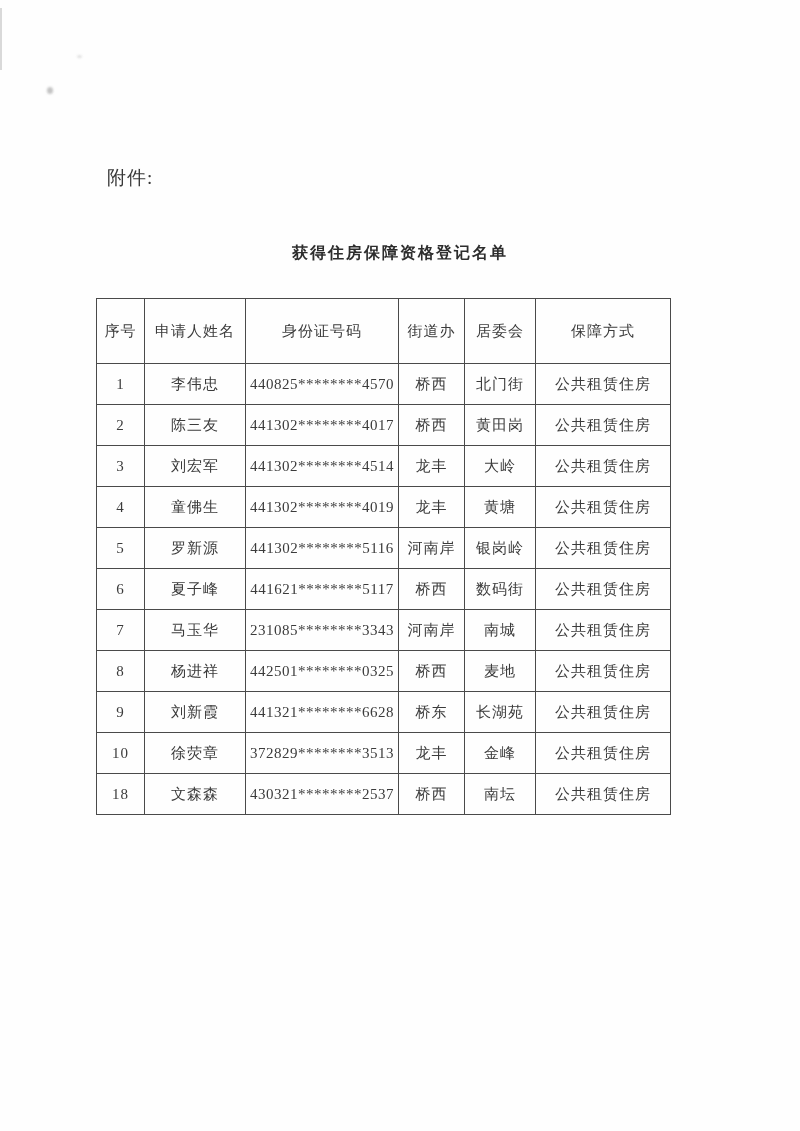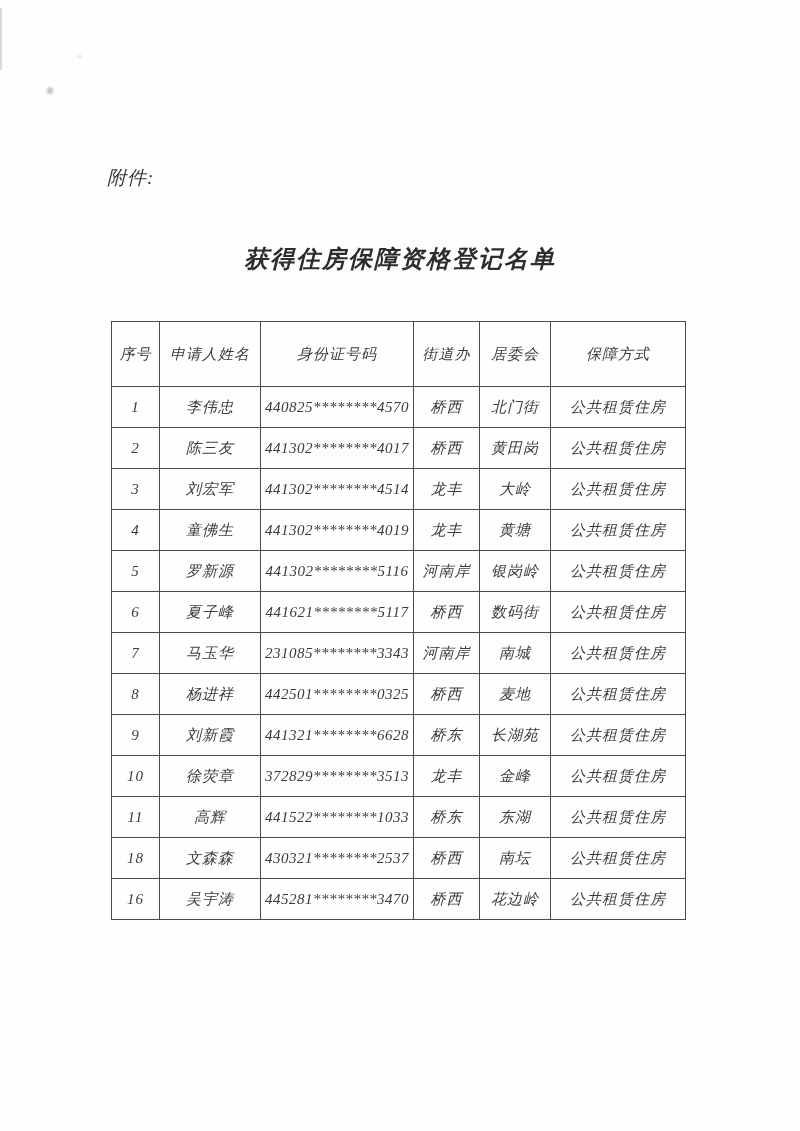--- a/index.html
+++ b/index.html
@@ -8,21 +8,20 @@
     background: #ffffff;
   }
   .page {
     position: relative;
     width: 800px;
     height: 1131px;
     background: #fefefe;
     overflow: hidden;
     font-family: "Liberation Serif", "DejaVu Serif", serif;
     color: #3a3a3a;
-    font-style: italic;
   }
   
   .scan-edge {
     position: absolute;
     left: 0;
     top: 8px;
     width: 2px;
     height: 62px;
     background: #c9c9c9;
     opacity: 0.7;
@@ -56,33 +55,32 @@
     font-size: 19px;
     letter-spacing: 1px;
     color: #383838;
   }
   .doc-title {
     position: absolute;
     left: 0;
     top: 243px;
     width: 800px;
     text-align: center;
-    font-size: 24px;
+    font-size: 16px;
     font-weight: bold;
     letter-spacing: 2px;
     color: #2d2d2d;
   }
   table.reg-table {
     position: absolute;
-    left: 111px;
+    left: 96px;
     top: 298px;
     width: 574px;
     border-collapse: collapse;
     table-layout: fixed;
-    margin-top: 23px;
   }
   .reg-table th,
   .reg-table td {
     border: 1px solid #4a4a4a;
     text-align: center;
     vertical-align: middle;
     padding: 0 2px;
     font-size: 15px;
     font-weight: normal;
     color: #3b3b3b;
@@ -216,45 +214,29 @@
 
     <tr>
       <td class="col-index">10</td>
       <td class="col-name">徐荧章</td>
       <td class="col-id">372829********3513</td>
       <td class="col-street">龙丰</td>
       <td class="col-committee">金峰</td>
       <td class="col-method">公共租赁住房</td>
     </tr>
 
-    <tr>
-      <td class="col-index">11</td>
-      <td class="col-name">高辉</td>
-      <td class="col-id">441522********1033</td>
-      <td class="col-street">桥东</td>
-      <td class="col-committee">东湖</td>
-      <td class="col-method">公共租赁住房</td>
-    </tr>
 
 
 
 
     <tr>
       <td class="col-index">18</td>
       <td class="col-name">文森森</td>
       <td class="col-id">430321********2537</td>
       <td class="col-street">桥西</td>
       <td class="col-committee">南坛</td>
       <td class="col-method">公共租赁住房</td>
     </tr>
 
-    <tr>
-      <td class="col-index">16</td>
-      <td class="col-name">吴宇涛</td>
-      <td class="col-id">445281********3470</td>
-      <td class="col-street">桥西</td>
-      <td class="col-committee">花边岭</td>
-      <td class="col-method">公共租赁住房</td>
-    </tr>
   </tbody>
   </table>
 
 </div>
 
 </body></html>

